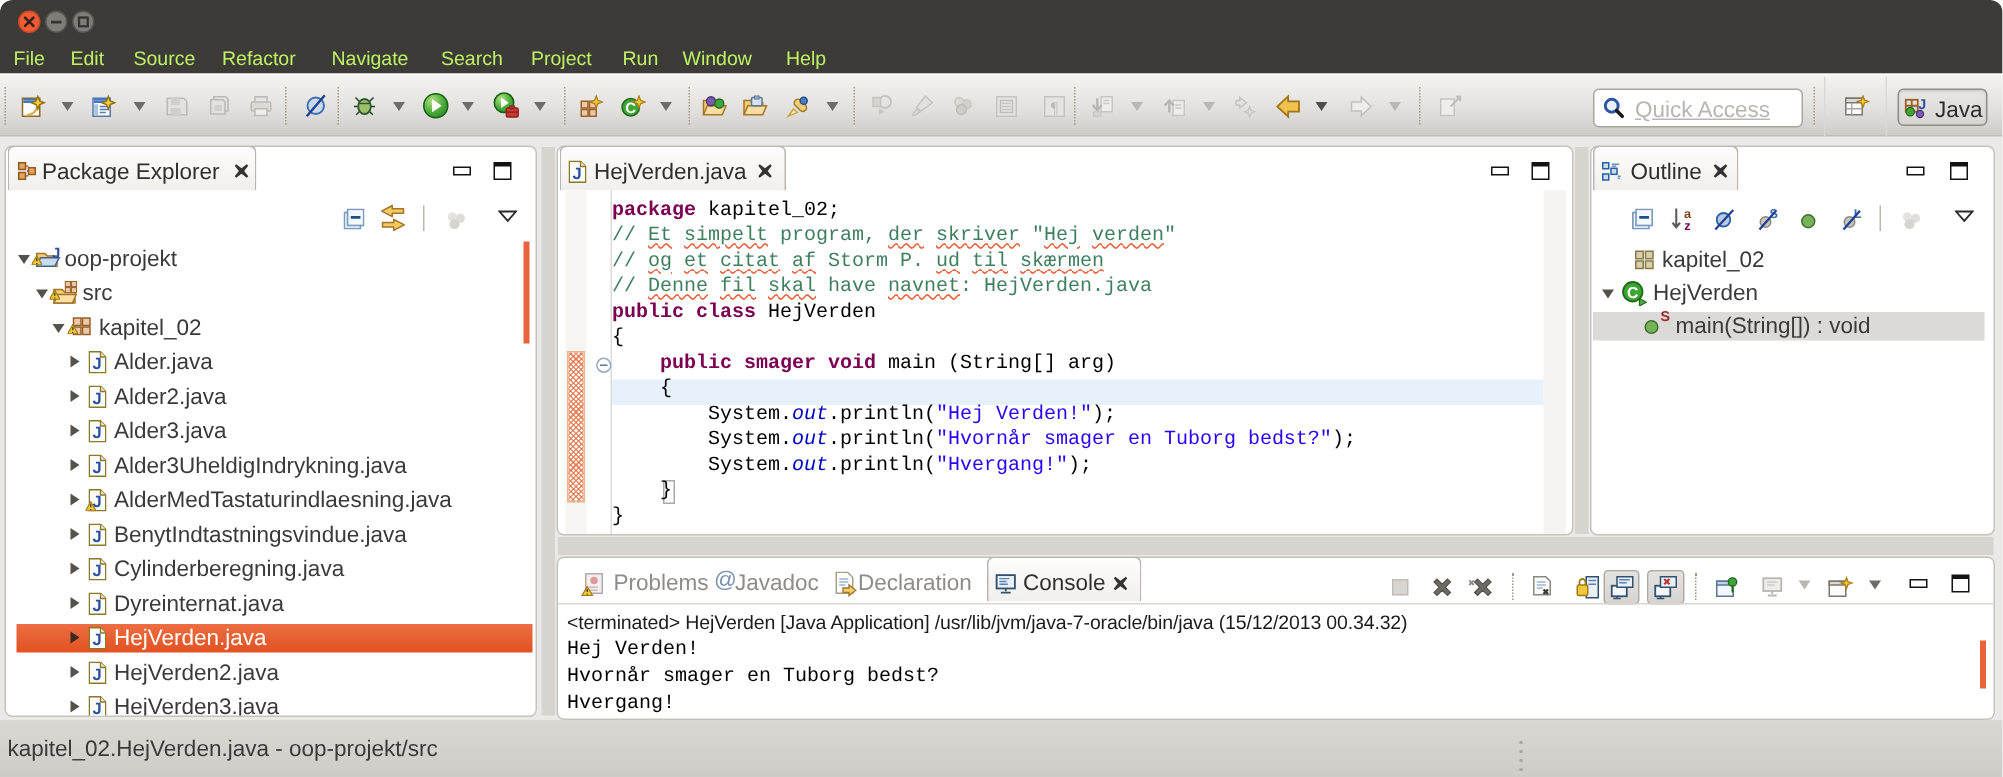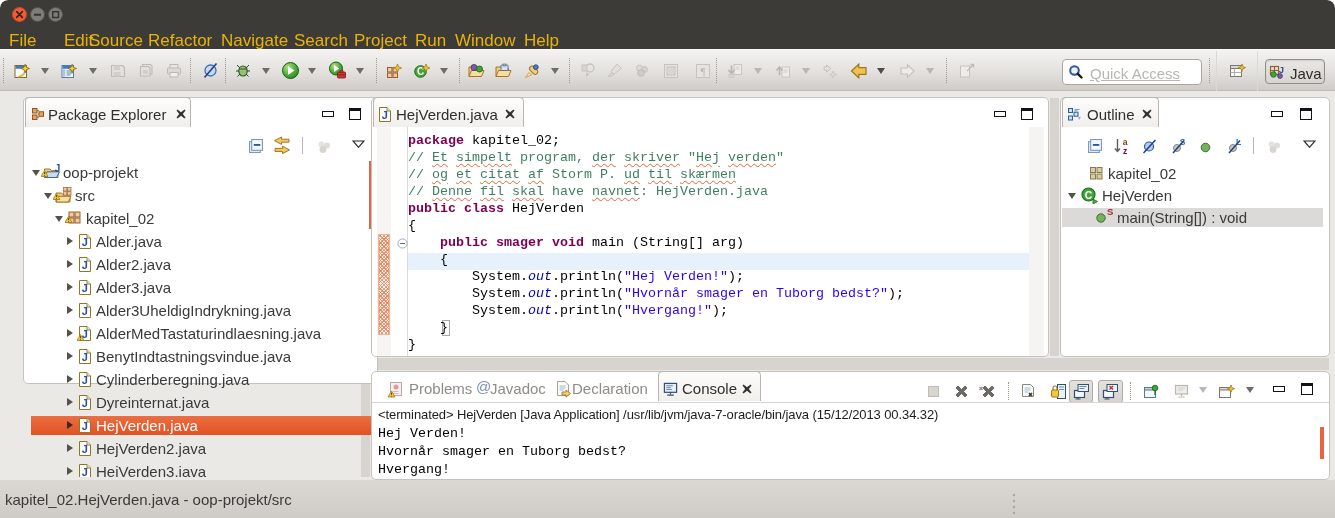--- a/index.html
+++ b/index.html
@@ -11,21 +11,21 @@
 
   
   #hdr { position:absolute; left:0; top:0; width:1335px; height:49px;
     background:#3C3B37; border-radius:8px 8px 0 0; }
   .wbtn { position:absolute; top:7px; width:15px; height:15px; border-radius:50%; }
   #btn-close { left:12px; background:#EF5C35; border:1px solid #C94A25; }
   #btn-min   { left:30px; background:#7F7D78; border:1px solid #56544F; }
   #btn-max   { left:48px; background:#7F7D78; border:1px solid #56544F; }
   #ttl { position:absolute; left:77px; top:5px; font-size:15px; font-weight:bold;
     color:#E4E0D9; letter-spacing:0.1px; }
-  .mi { position:absolute; top:31px; font-size:17px; color:#eab308; }
+  .mi { position:absolute; top:31px; font-size:13px; color:#bef264; }
 
   
   #tb { position:absolute; left:0; top:49px; width:1335px; height:42px;
     background:linear-gradient(#F4F3F1, #E3E1DE 55%, #CFCCC8);
     border-top:1px solid #FBFAF9; border-bottom:1px solid #BFBBB7; }
   #tb svg { position:absolute; }
   .dd { position:absolute; top:18px; width:0; height:0;
     border-left:4.5px solid transparent; border-right:4.5px solid transparent;
     border-top:6px solid #6E6C68; }
   .dd.gray { border-top-color:#BAB7B3; }
@@ -83,21 +83,21 @@
     <svg class="abs" style="left:12px;top:7px" width="15" height="15" viewBox="0 0 15 15">
       <path d="M4.7 4.7 L10.3 10.3 M10.3 4.7 L4.7 10.3" stroke="#35231B" stroke-width="1.7" stroke-linecap="round"></path>
     </svg>
     <svg class="abs" style="left:30px;top:7px" width="15" height="15" viewBox="0 0 15 15">
       <path d="M4 7.7 L11 7.7" stroke="#353430" stroke-width="1.9"></path>
     </svg>
     <svg class="abs" style="left:48px;top:7px" width="15" height="15" viewBox="0 0 15 15">
       <rect x="4.7" y="4.7" width="5.8" height="5.8" fill="none" stroke="#353430" stroke-width="1.5"></rect>
     </svg>
     <div class="mi" style="left:9px">File</div>
-    <div class="mi" style="left:64px">Edit</div>
+    <div class="mi" style="left:47px">Edit</div>
     <div class="mi" style="left:89px">Source</div>
     <div class="mi" style="left:148px">Refactor</div>
     <div class="mi" style="left:221px">Navigate</div>
     <div class="mi" style="left:294px">Search</div>
     <div class="mi" style="left:354px">Project</div>
     <div class="mi" style="left:415px">Run</div>
     <div class="mi" style="left:455px">Window</div>
     <div class="mi" style="left:524px">Help</div>
   </div>
 
@@ -337,21 +337,21 @@
         <circle cx="4" cy="3.5" r="3" fill="#E5E3E0"></circle>
         <circle cx="9.5" cy="4.5" r="3" fill="#DFDDDA"></circle>
         <circle cx="5.5" cy="8.5" r="3.4" fill="#D8D5D1"></circle>
       </g>
       <g id="xicon">
         <path d="M1.5 2.5 L4.2 6 L1.5 9.5 L2.5 10.5 L6 7.8 L9.5 10.5 L10.5 9.5 L7.8 6 L10.5 2.5 L9.5 1.5 L6 4.2 L2.5 1.5 Z" fill="#333"></path>
       </g>
     </defs>
   </svg>
 
-  <div class="card" id="pkgcard" style="left:23px; top:97px; width:355px; height:287px;">
+  <div class="card" id="pkgcard" style="left:3px; top:97px; width:355px; height:381px;">
     <div class="tab" style="left:1px; top:-1px; width:166px;"></div>
     <svg class="abs" style="left:8px;top:10px" width="13" height="13" viewBox="0 0 13 13">
       <rect x="0.5" y="0.5" width="4.5" height="4.5" fill="#E5A263" stroke="#8F5A20" stroke-width="1"></rect>
       <rect x="0.5" y="7" width="4.5" height="4.5" fill="#E5A263" stroke="#8F5A20" stroke-width="1"></rect>
       <rect x="7" y="3.8" width="4.5" height="4.5" fill="#E5A263" stroke="#8F5A20" stroke-width="1"></rect>
       <path d="M5 2.7 h2 M5 9.2 h2 M7 6 h-1" stroke="#8F5A20" stroke-width="0.9"></path>
     </svg>
     <div class="tabtxt" style="left:24px;">Package Explorer</div>
     <svg class="abs" style="left:151px;top:10px" width="12" height="12" viewBox="0 0 12 12">
         <use href="#xicon"></use>

